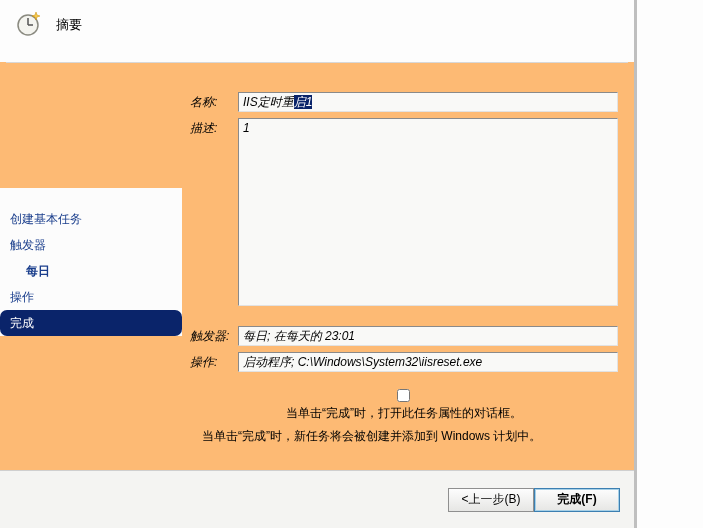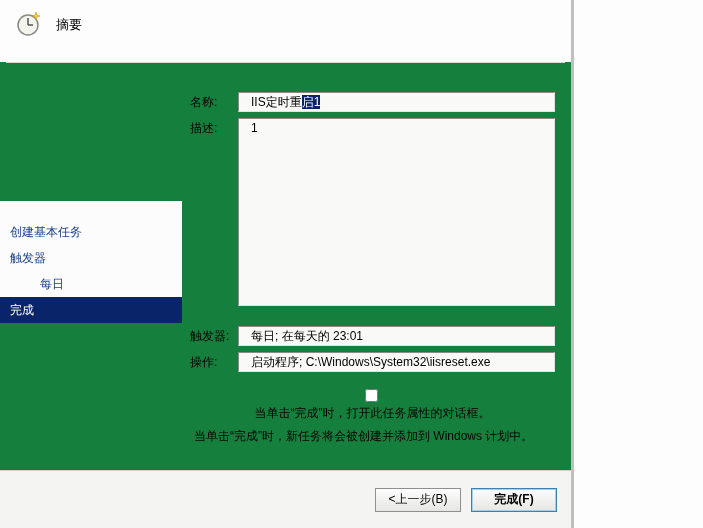--- a/index.html
+++ b/index.html
@@ -6,22 +6,22 @@
   html, body {
     margin: 0; padding: 0;
     width: 703px; height: 528px;
     font-family: "Microsoft YaHei", "SimSun", Tahoma, sans-serif;
     font-size: 12px;
     background: #fdfdfd;
     color: #000;
     overflow: hidden;
   }
   .dialog {
-    width: 574px; height: 528px;
-    background: #15803d;
+    width: 637px; height: 528px;
+    background: #fdba74;
     position: relative;
     border-right: 3px solid #bfbfbf;
   }
   .header {
     height: 62px;
     background: #fdfdfd;
     display: flex;
     align-items: flex-start;
     padding: 10px 14px 0 14px;
   }
@@ -48,78 +48,79 @@
   .sidebar {
     width: 182px;
     background: #fcfcfc;
     padding-top: 18px;
   }
   .sidebar .step {
     padding: 4px 10px;
     line-height: 18px;
     color: #1a3e8c;
   }
-  .sidebar .indent { padding-left: 40px; }
+  .sidebar .indent { padding-left: 26px; font-weight: bold; }
   .sidebar .sel {
     background: #0a246a;
     color: #fff;
+    border-radius: 7px;
   }
   
   .content {
     flex: 1;
     padding: 12px 16px 0 8px;
   }
   .row {
     display: flex;
     align-items: flex-start;
     margin-bottom: 6px;
+    font-style: italic;
   }
   .lab {
     width: 48px;
     padding-top: 2px;
   }
   .ro-field {
     flex: 1;
     border-top: 1px solid #8a8a8a;
     border-left: 1px solid #8a8a8a;
     border-right: 1px solid #e2e2e2;
     border-bottom: 1px solid #e2e2e2;
     background: #f9f9f7;
-    padding: 2px 12px;
+    padding: 2px 4px;
     min-height: 18px;
     font-size: 12px;
     line-height: 14px;
   }
   .ro-field.tall {
     height: 188px;
   }
   .ro-field .seltext {
     background: #0a246a;
     color: #fff;
   }
   .chkrow {
     display: flex;
     align-items: center;
     margin: 14px 0 4px 0;
     flex-direction: column;
   }
   .chkrow input { margin-right: 6px; }
-  .note { margin: 6px 0 0 4px; }
+  .note { margin: 6px 0 0 12px; }
   
   .footer {
     position: absolute;
     bottom: 0; left: 0; right: 0;
     height: 58px;
     border-top: 1px solid #cfcfcf;
     background: #f4f4f2;
     display: flex;
     justify-content: flex-end;
     align-items: center;
     padding-right: 14px;
-    gap: 10px;
   }
   .btn {
     min-width: 86px;
     height: 24px;
     background: linear-gradient(#fdfdfd, #e6e6e4);
     border: 1px solid #8f8f8f;
     font-size: 12px;
     font-family: inherit;
     cursor: pointer;
   }
@@ -148,20 +149,21 @@
     <span class="title">摘要</span>
   </div>
   <div class="hr"></div>
 
   <div class="body">
 
     <div class="sidebar">
       <div class="step">创建基本任务</div>
       <div class="step">触发器</div>
       <div class="step indent">每日</div>
+      <div class="step">操作</div>
       <div class="step sel">完成</div>
     </div>
 
     <div class="content">
 
       <div class="row">
         <div class="lab">名称:</div>
         <div class="ro-field"><span>IIS定时重</span><span class="seltext">启1</span></div>
       </div>
 

